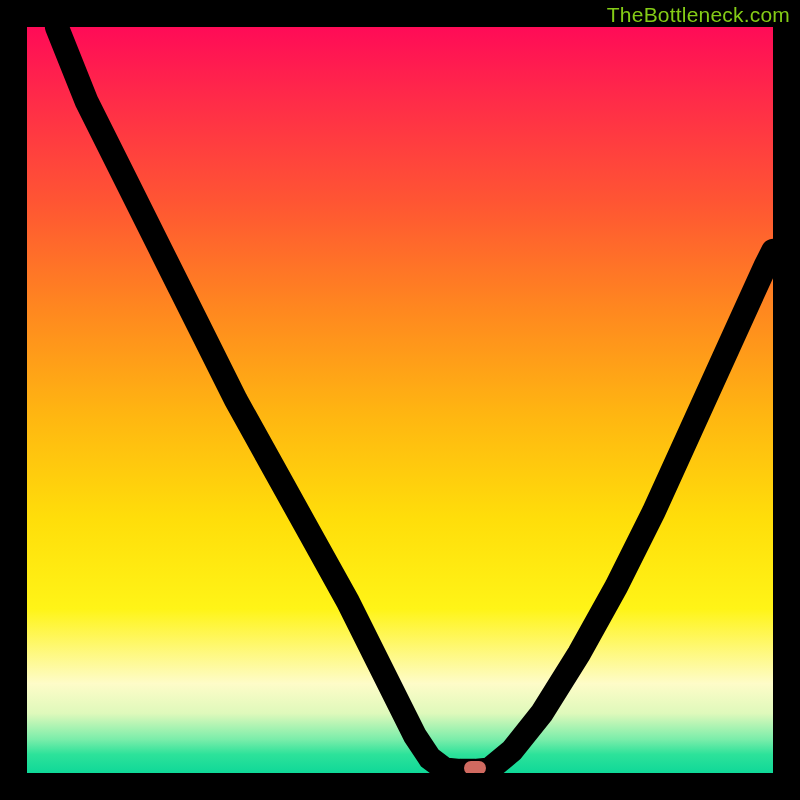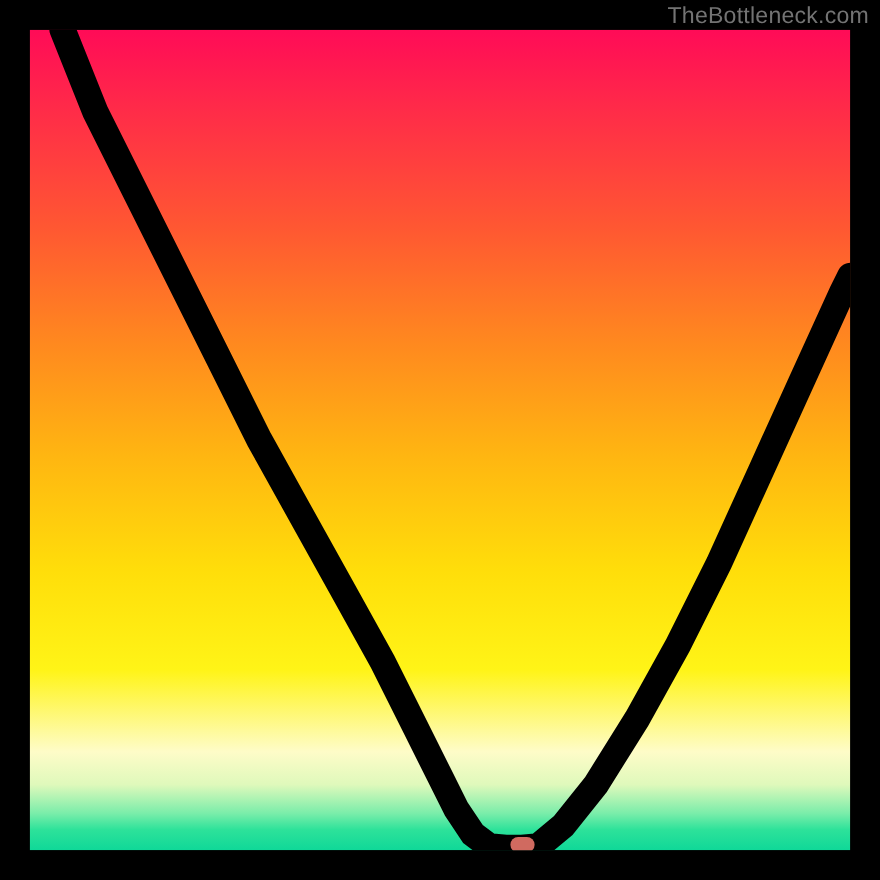--- a/index.html
+++ b/index.html
@@ -67,21 +67,21 @@
     width: 22px;
     height: 14px;
     background: #d06a60;
     border-radius: 7px;
     transform: translate(-50%, -50%);
   }
   .attribution {
     position: absolute;
     top: 3px;
     right: 10px;
-    color: #737373;
+    color: #84cc16;
     font-size: 21px;
     font-weight: 500;
     letter-spacing: 0.2px;
   }
 </style>
 </head>
 <body>
 
 <div class="frame">
 

